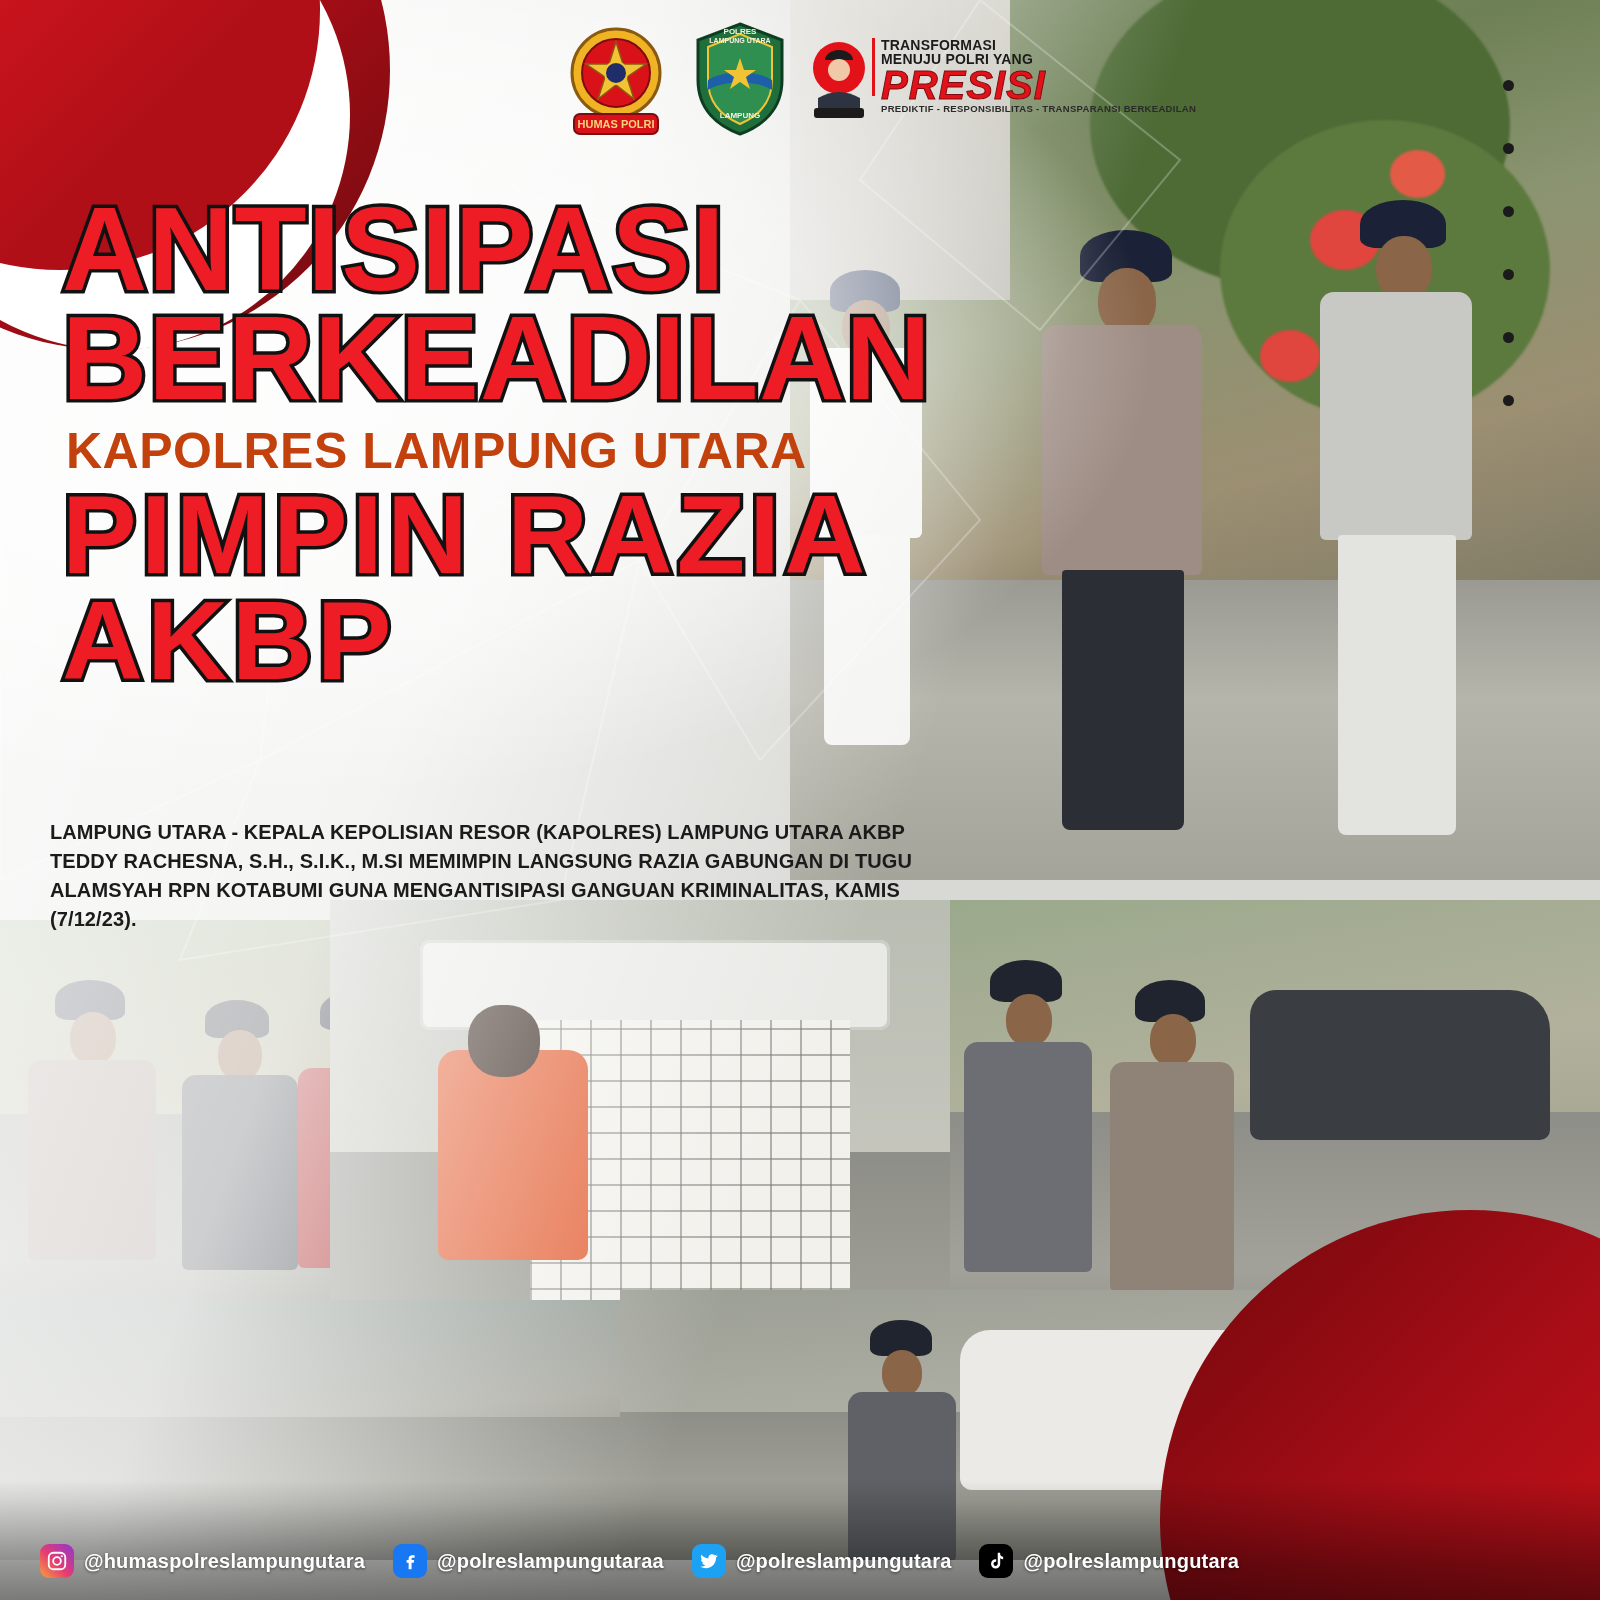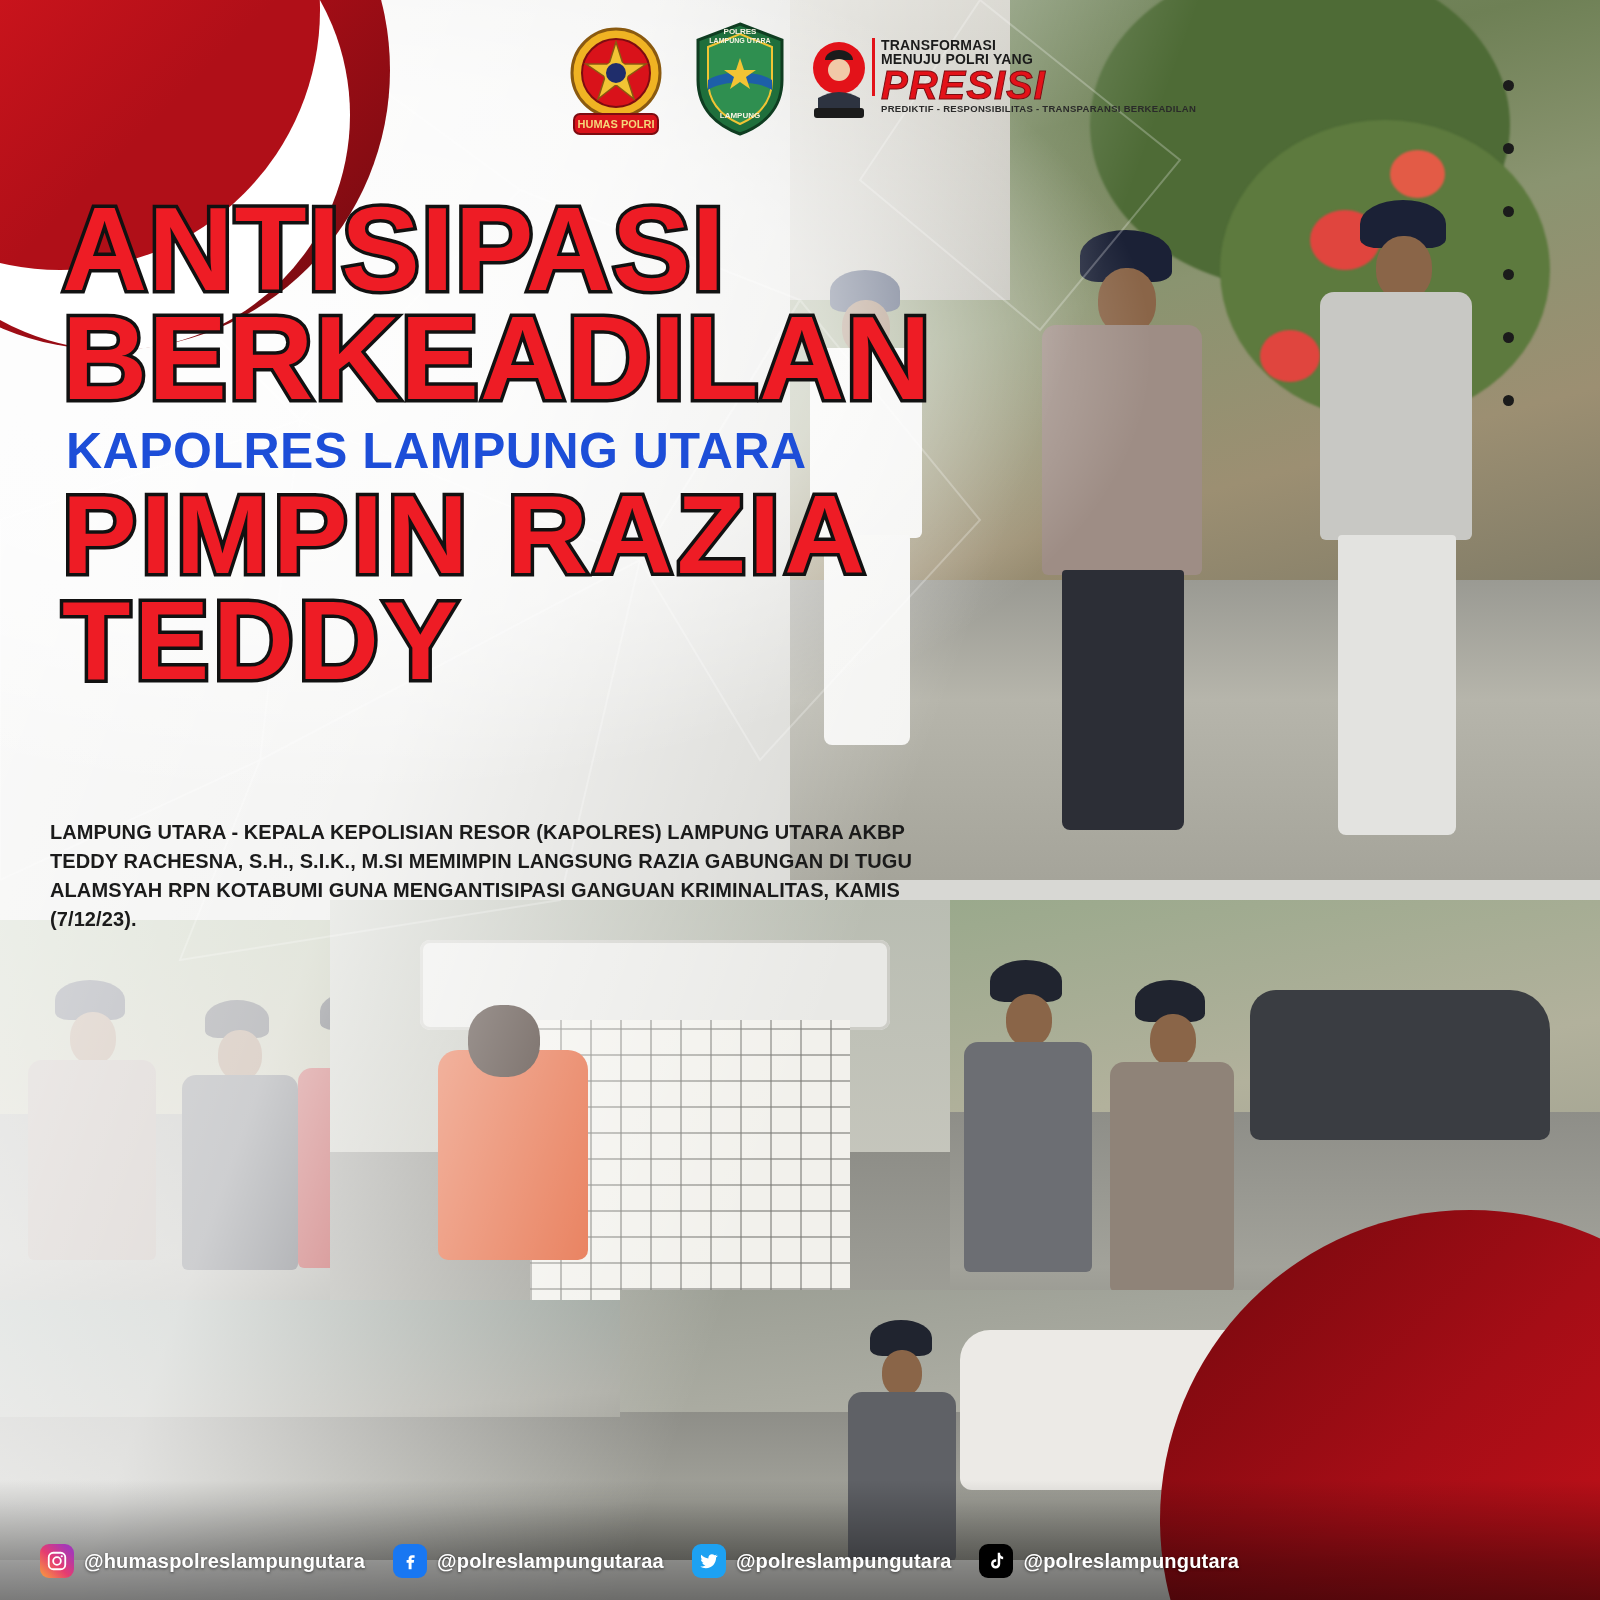--- a/index.html
+++ b/index.html
@@ -294,21 +294,21 @@
     color: #ee1c25;
     letter-spacing: 1px;
     line-height: .92;
     -webkit-text-stroke: 7px #111111;
     paint-order: stroke fill;
     margin: 0;
   }
   .h-sub {
     font-size: 50px;
     font-weight: bold;
-    color: #1d4ed8;
+    color: #c2410c;
     letter-spacing: .5px;
     margin: 14px 0 6px 4px;
     line-height: 1;
   }
   .h-line3, .h-line4 {
     font-size: 112px;
     font-weight: bold;
     color: #ee1c25;
     letter-spacing: 4px;
     line-height: .95;
@@ -546,21 +546,21 @@
         <span class="presisi-tag">PREDIKTIF - RESPONSIBILITAS - TRANSPARANSI BERKEADILAN</span>
       </div>
     </div>
   </div>
 
   <div class="headline">
     <div class="h-line1">ANTISIPASI</div>
     <div class="h-line2">BERKEADILAN</div>
     <div class="h-sub">KAPOLRES LAMPUNG UTARA</div>
     <div class="h-line3">PIMPIN RAZIA</div>
-    <div class="h-line4">TEDDY</div>
+    <div class="h-line4">AKBP</div>
   </div>
 
   <div class="body-text">LAMPUNG UTARA - KEPALA KEPOLISIAN RESOR (KAPOLRES) LAMPUNG UTARA AKBP TEDDY RACHESNA, S.H., S.I.K., M.SI MEMIMPIN LANGSUNG RAZIA GABUNGAN DI TUGU ALAMSYAH RPN KOTABUMI GUNA MENGANTISIPASI GANGUAN KRIMINALITAS, KAMIS (7/12/23).</div>
 
   <div class="footer-fade"></div>
   <div class="social">
 
     <div class="social-item">
       <span class="sicon ig">
         <svg width="22" height="22" viewBox="0 0 24 24" fill="none" stroke="#fff" stroke-width="2">

